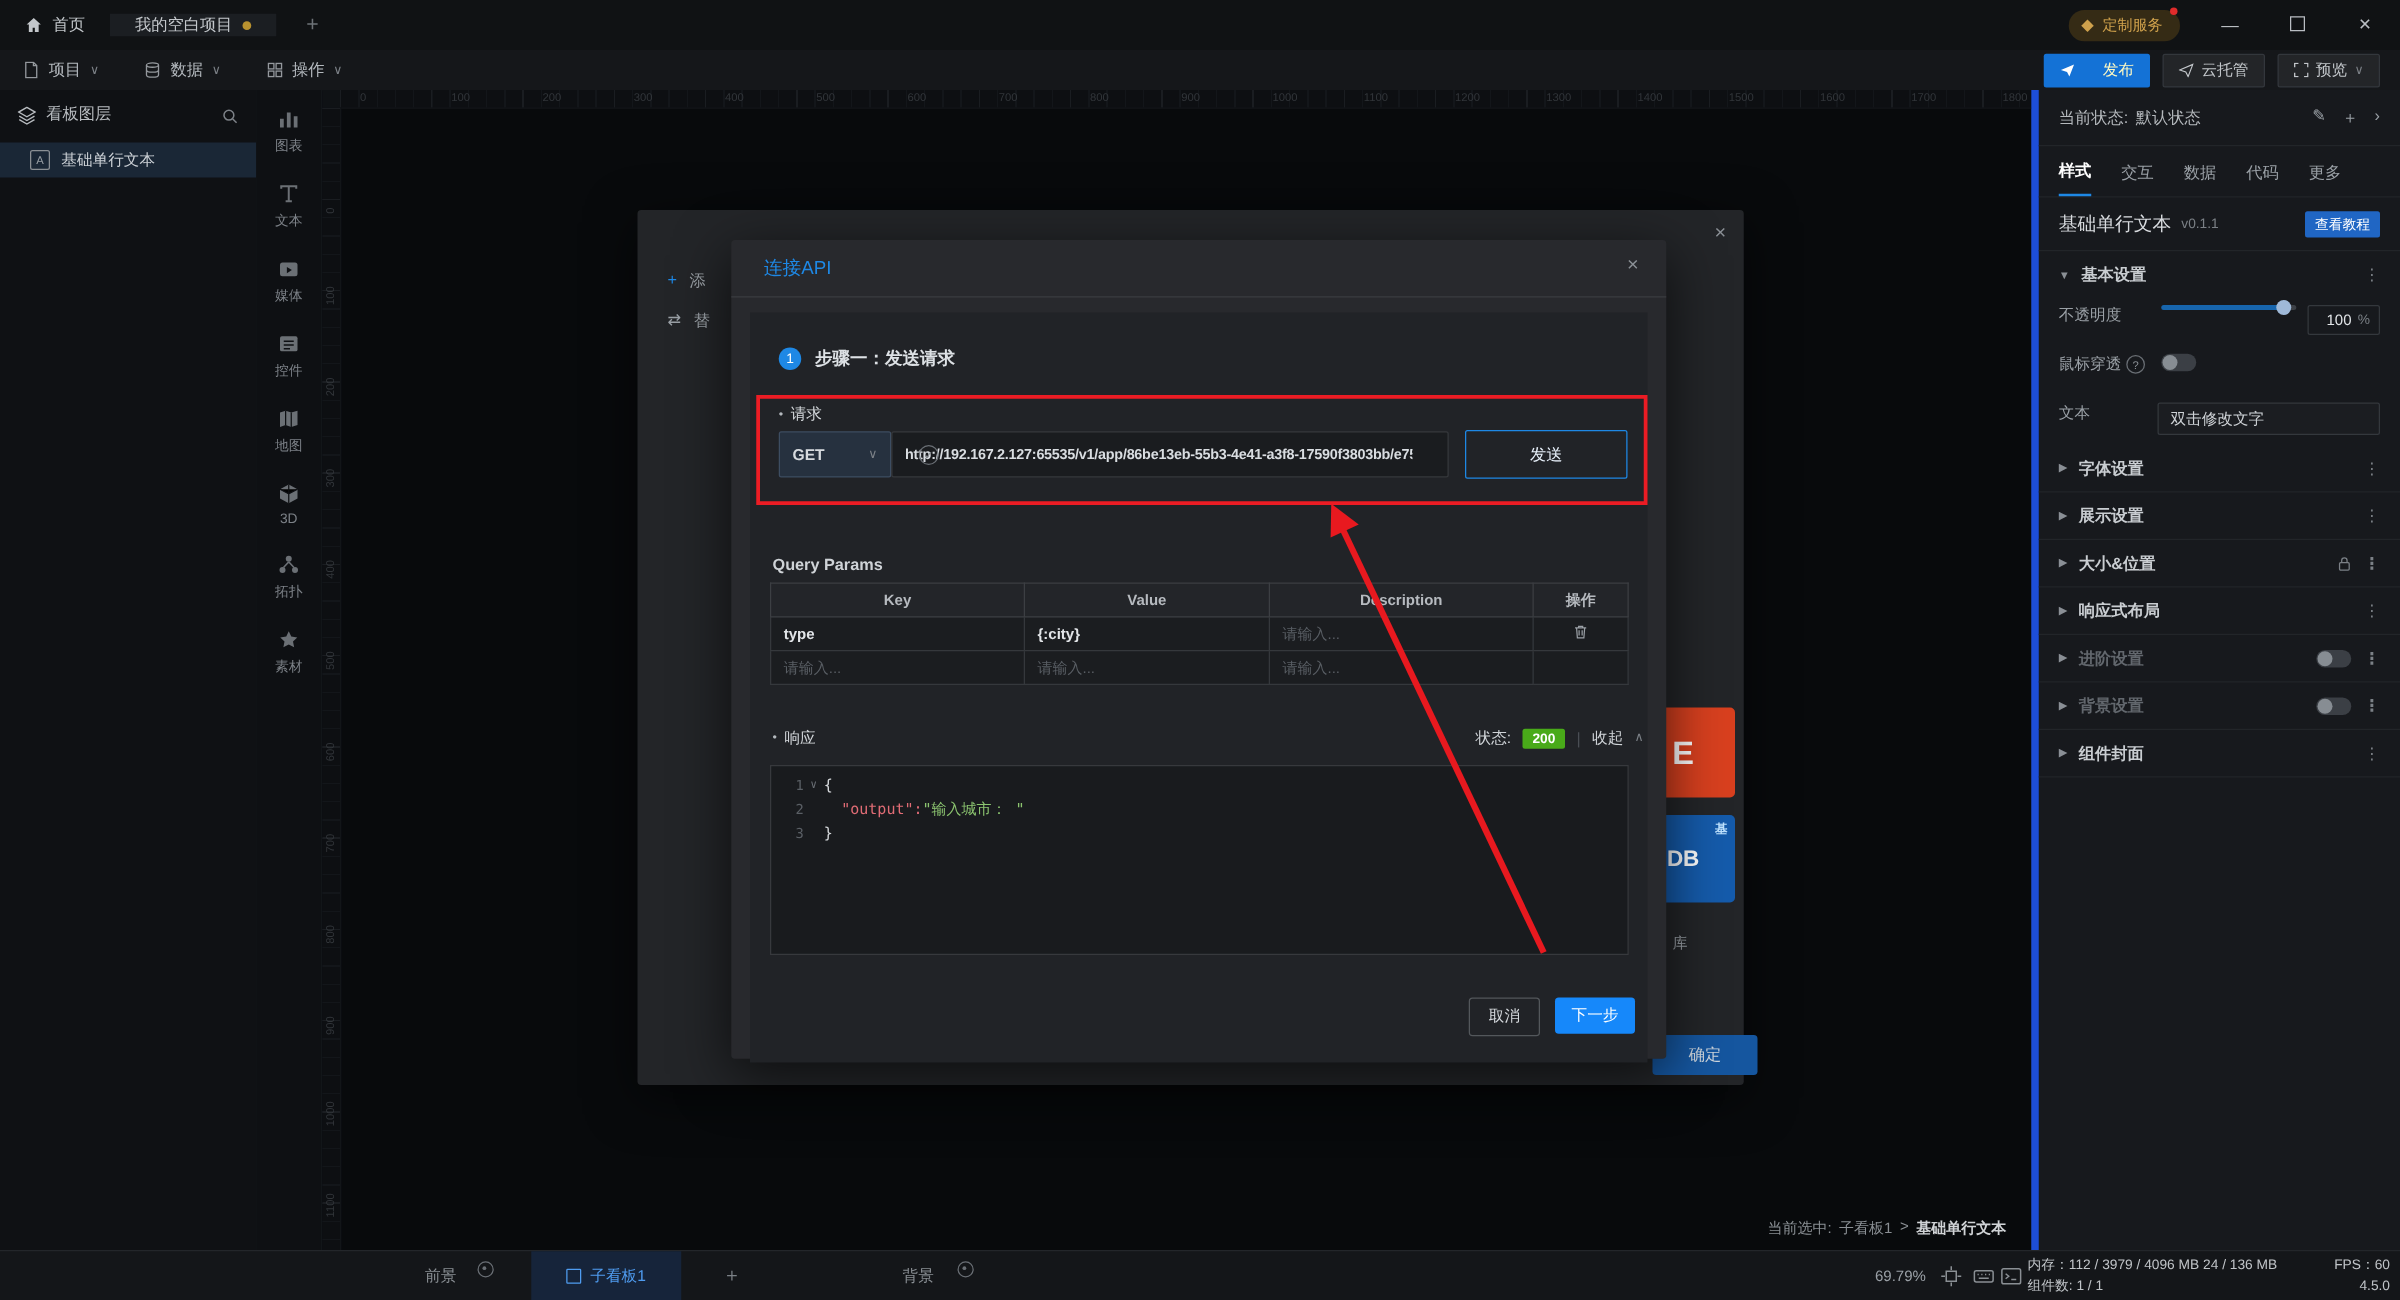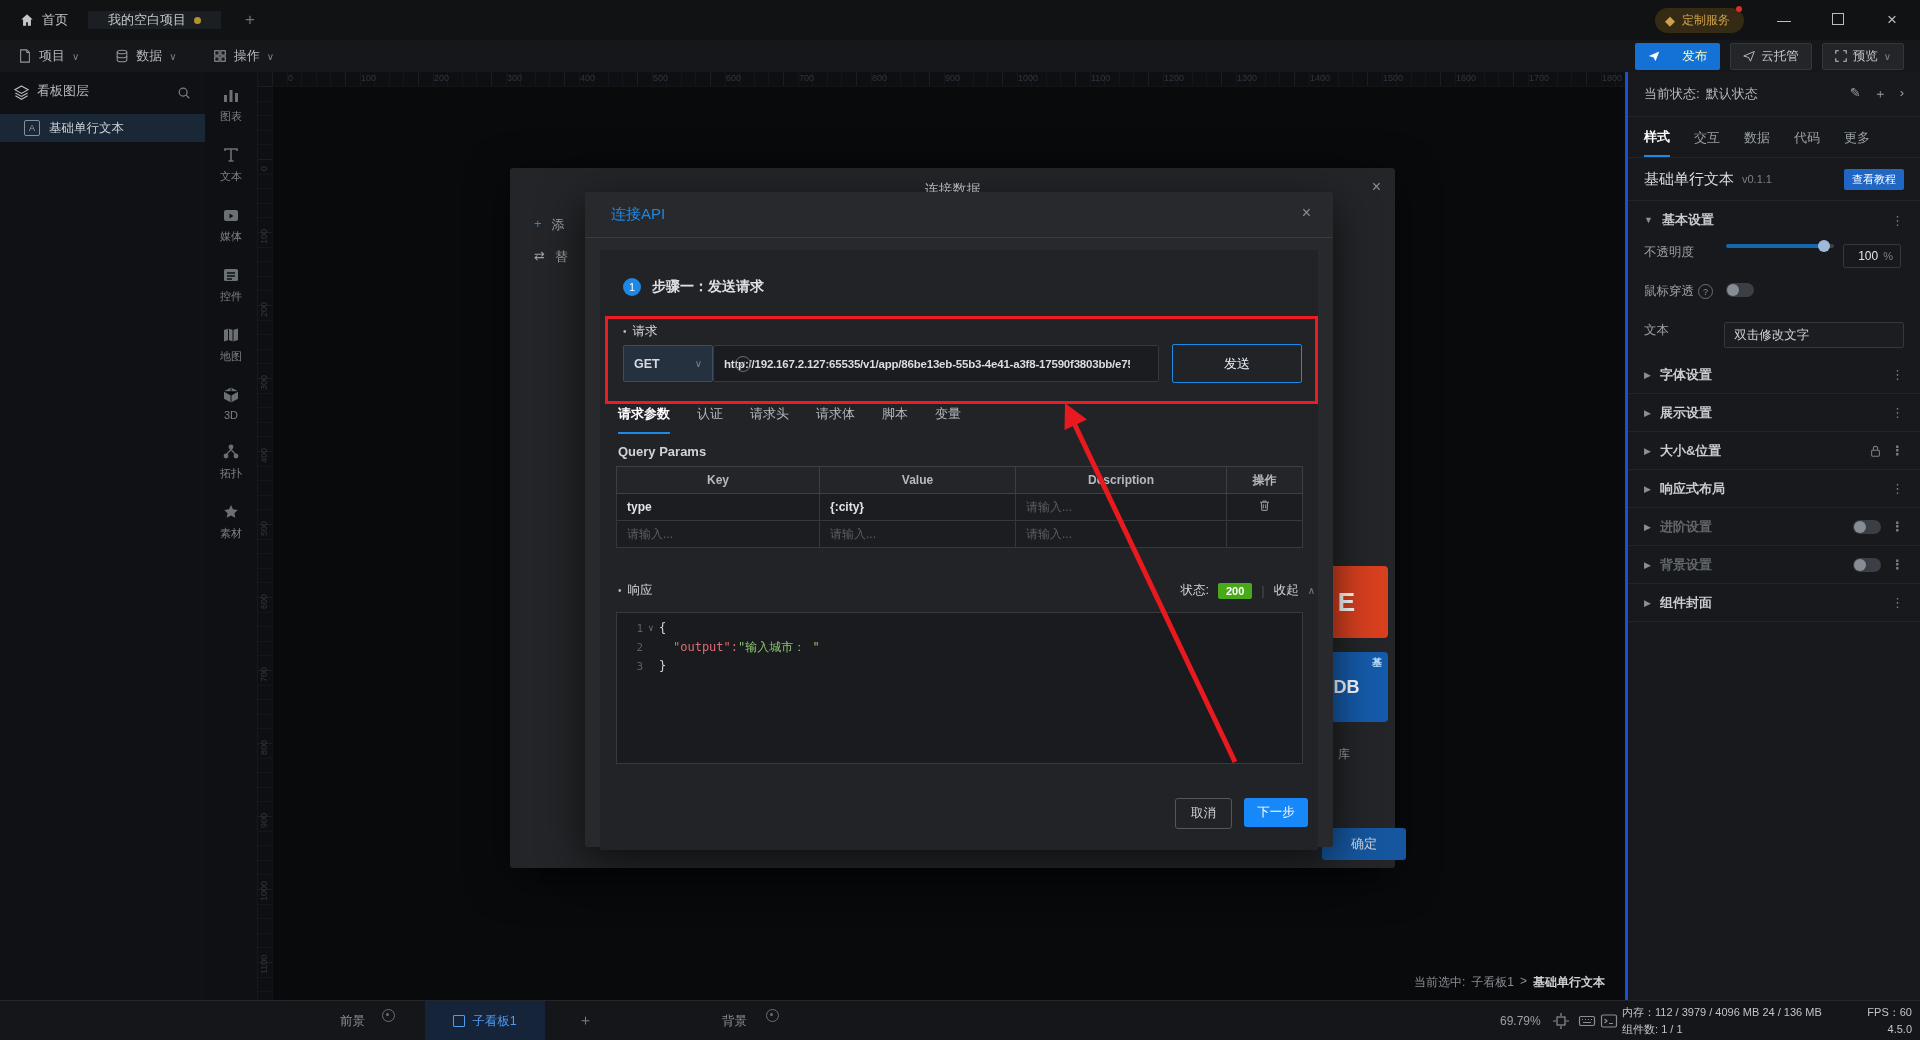--- a/index.html
+++ b/index.html
@@ -103,21 +103,21 @@
   .eline .code{color:#d4d7da;}
   .tok-key{color:#e06c75;}
   .tok-str{color:#8cc570;}
   .api-foot{position:absolute;right:25px;top:606px;display:flex;gap:12px;}
   .btn-cancel{width:55px;height:29px;border:1px solid #53575b;border-radius:3px;color:#d5d9dd;font-size:12.5px;display:flex;align-items:center;justify-content:center;cursor:pointer;}
   .btn-next{width:64px;height:29px;background:#1688fa;border-radius:3px;color:#fff;font-size:12.5px;display:flex;align-items:center;justify-content:center;cursor:pointer;}
 
   .arrow-layer{position:absolute;left:0;top:0;width:1920px;height:1040px;z-index:40;pointer-events:none;}
 
   
-  .rpanel{position:absolute;top:72px;right:0;width:295px;height:928px;background:#17191d;border-left:3px solid #1d4ed8;box-sizing:border-box;}
+  .rpanel{position:absolute;top:72px;right:0;width:295px;height:928px;background:#17191d;border-left:6px solid #1d4ed8;box-sizing:border-box;}
   .rp-row{display:flex;align-items:center;padding:0 16px;border-bottom:1px solid #222529;}
   .rp-state{height:44px;color:#b5b9bd;font-size:13px;gap:6px;}
   .rp-state .icons{margin-left:auto;display:flex;gap:13px;color:#9aa0a6;font-size:13px;}
   .rp-tabs{height:40px;gap:24px;font-size:13px;}
   .rp-tab{color:#9aa0a6;cursor:pointer;padding:11px 0 9px;}
   .rp-tab.active{color:#fff;font-weight:bold;border-bottom:2px solid #1e88e5;}
   .rp-comp{height:42px;gap:8px;}
   .rp-comp .nm{color:#d8dbdf;font-size:15px;}
   .rp-comp .ver{color:#7b8086;font-size:11px;}
   .badge-tut{margin-left:auto;background:#2066c4;color:#fff;font-size:11px;border-radius:2px;padding:3px 8px;cursor:pointer;}
@@ -356,21 +356,20 @@
         <span>800</span>
         <span>900</span>
         <span>1000</span>
         <span>1100</span>
         <span>1200</span>
       </div>
     <div class="canvas-dim"></div>
   </div>
 
   <div class="dlg-back">
-    <div class="dlg-back-title">连接数据</div>
     <div class="dlg-back-close">×</div>
     <div class="dbk-item" style="top:48px;">
       <span style="color:#1e88e5;">+</span>
       <span>添</span>
     </div>
     <div class="dbk-item" style="top:80px;">
       <span>⇄</span>
       <span>替</span>
     </div>
     <div class="tile" style="top:398px;height:72px;background:#d8401f;font-size:26px;">
@@ -407,28 +406,20 @@
     <div class="url-input">
       <span class="url">http://192.167.2.127:65535/v1/app/86be13eb-55b3-4e41-a3f8-17590f3803bb/e75443f2</span>
     </div>
     <div class="url-ok">
         <span>✓</span>
       </div>
     <div class="btn-send">发送</div>
 
     <div class="hl-box"></div>
 
-    <div class="api-tabs">
-      <span class="api-tab active">请求参数</span>
-      <span class="api-tab">认证</span>
-      <span class="api-tab">请求头</span>
-      <span class="api-tab">请求体</span>
-      <span class="api-tab">脚本</span>
-      <span class="api-tab">变量</span>
-    </div>
 
     <div class="qp-label">Query Params</div>
 
     <table class="ptable">
       <tbody>
           <tr>
         <th style="width:200px;">Key</th>
         <th style="width:193px;">Value</th>
         <th style="width:208px;">Description</th>
         <th>操作</th>

